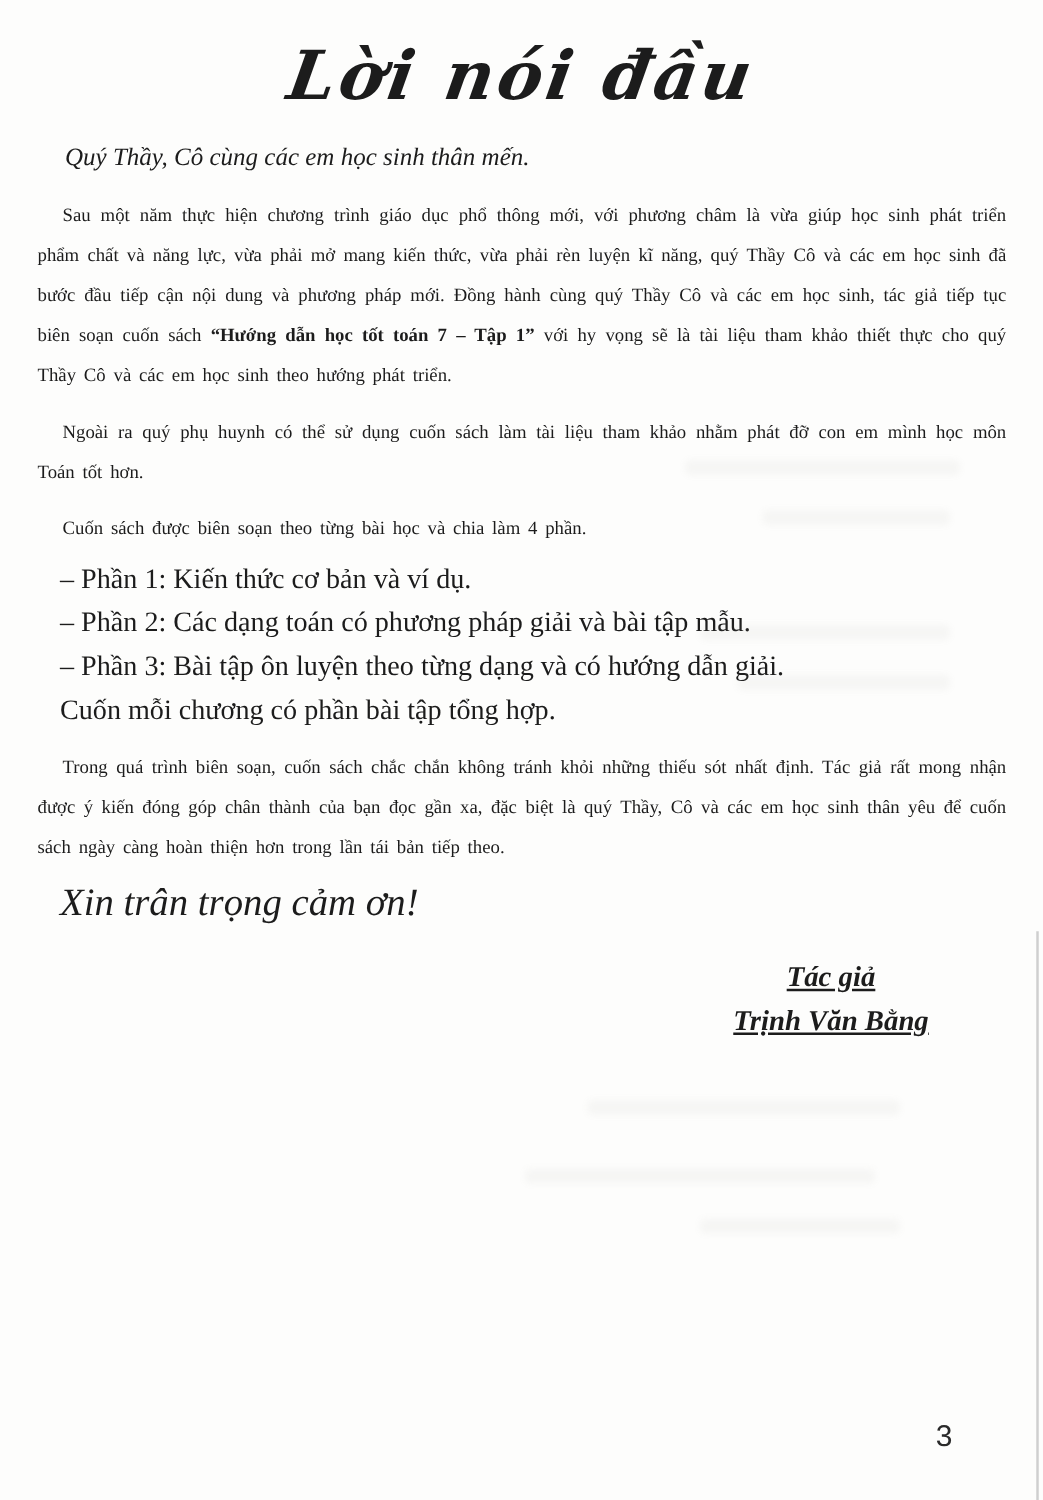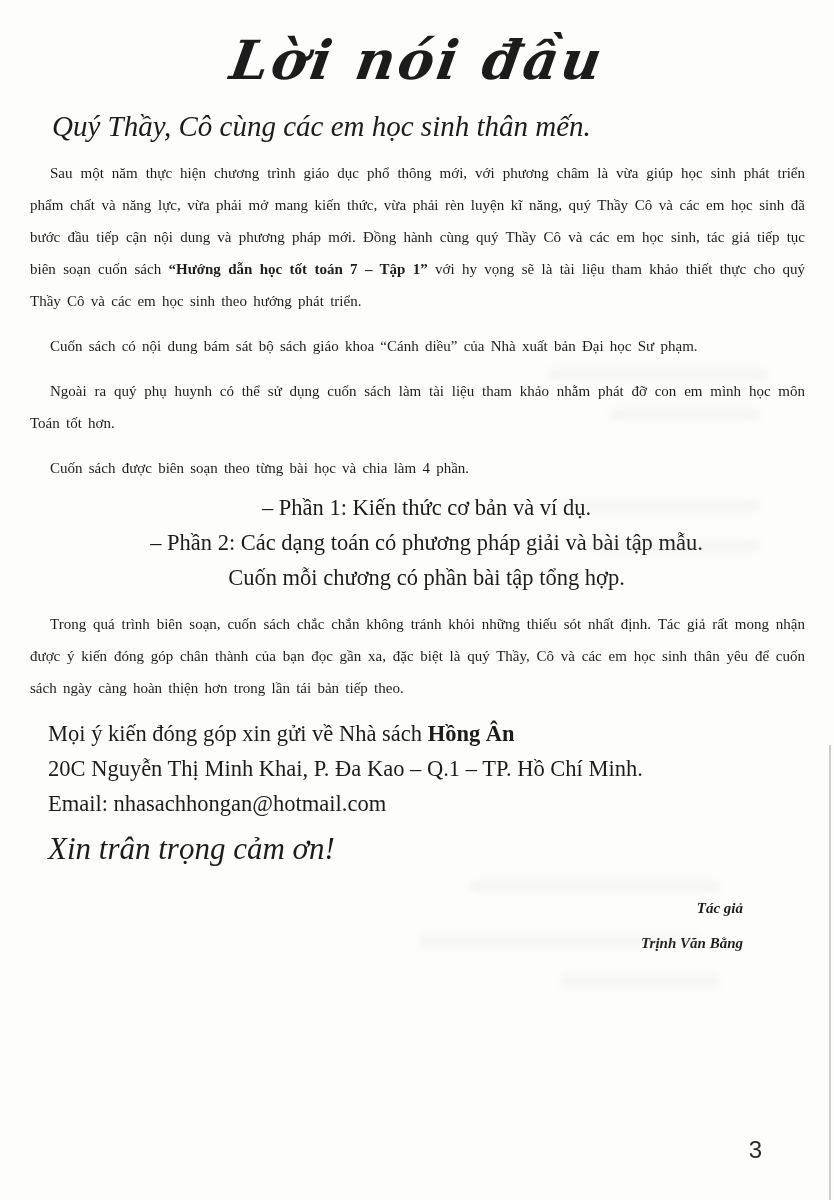--- a/index.html
+++ b/index.html
@@ -23,35 +23,35 @@
     font-weight: bold;
     font-size: 54px;
     line-height: 68px;
     text-align: center;
     margin: 0 0 16px 0;
     transform: skewX(-9deg);
     letter-spacing: 3px;
   }
   .greeting {
     font-style: italic;
-    font-size: 29px;
+    font-size: 20px;
     line-height: 33px;
     margin: 0;
     text-indent: 22px;
   }
   p.body-para {
     font-size: 15px;
     line-height: 32px;
     margin: 13px 0 0 0;
     text-align: justify;
     text-indent: 20px;
     word-spacing: 2.5px;
   }
   p.first-para { margin-top: 14px; line-height: 32px; }
-  .list-block { margin-top: 6px; text-align: center; }
+  .list-block { margin-top: 6px; }
   p.list-item {
     font-size: 22.5px;
     line-height: 35px;
     margin: 0;
     text-indent: 18px;
   }
   .contact-block { margin-top: 12px; padding-left: 18px; }
   p.contact-line {
     font-size: 22.5px;
     line-height: 35px;
@@ -60,25 +60,26 @@
   .closing {
     font-style: italic;
     font-size: 31px;
     line-height: 32px;
     margin: 12px 0 0 0;
     padding-left: 18px;
   }
   .signature {
     margin: 26px 62px 0 auto;
     width: fit-content;
-    text-align: right;
+    text-align: center;
     font-style: italic;
     font-weight: bold;
-    font-size: 15px;
+    font-size: 23px;
     line-height: 35px;
+    text-decoration: underline;
   }
   .page-number {
     position: absolute;
     right: 72px;
     top: 1136px;
     font-family: "Liberation Sans", sans-serif;
     font-size: 24px;
     color: #2a2a2a;
   }
   b { font-weight: bold; }
@@ -108,39 +109,34 @@
 <body>
 
 <div class="page">
 
   <h1 class="title">Lời nói đầu</h1>
 
   <p class="greeting">Quý Thầy, Cô cùng các em học sinh thân mến.</p>
 
   <p class="body-para first-para"><span>Sau một năm thực hiện chương trình giáo dục phổ thông mới, với phương châm là vừa giúp học sinh phát triển phẩm chất và năng lực, vừa phải mở mang kiến thức, vừa phải rèn luyện kĩ năng, quý Thầy Cô và các em học sinh đã bước đầu tiếp cận nội dung và phương pháp mới. Đồng hành cùng quý Thầy Cô và các em học sinh, tác giả tiếp tục biên soạn cuốn sách </span><b>“Hướng dẫn học tốt toán 7 – Tập 1”</b><span> với hy vọng sẽ là tài liệu tham khảo thiết thực cho quý Thầy Cô và các em học sinh theo hướng phát triển.</span></p>
 
-  <p class="body-para">Cuốn sách có nội dung bám sát bộ sách giáo khoa “Cánh diều” của Nhà xuất bản Đại học Sư phạm.</p>
 
   <p class="body-para">Ngoài ra quý phụ huynh có thể sử dụng cuốn sách làm tài liệu tham khảo nhằm phát đỡ con em mình học môn Toán tốt hơn.</p>
 
   <p class="body-para">Cuốn sách được biên soạn theo từng bài học và chia làm 4 phần.</p>
 
   <div class="list-block">
     <p class="list-item">– Phần 1: Kiến thức cơ bản và ví dụ.</p>
     <p class="list-item">– Phần 2: Các dạng toán có phương pháp giải và bài tập mẫu.</p>
+    <p class="list-item">– Phần 3: Bài tập ôn luyện theo từng dạng và có hướng dẫn giải.</p>
     <p class="list-item">Cuốn mỗi chương có phần bài tập tổng hợp.</p>
   </div>
 
   <p class="body-para">Trong quá trình biên soạn, cuốn sách chắc chắn không tránh khỏi những thiếu sót nhất định. Tác giả rất mong nhận được ý kiến đóng góp chân thành của bạn đọc gần xa, đặc biệt là quý Thầy, Cô và các em học sinh thân yêu để cuốn sách ngày càng hoàn thiện hơn trong lần tái bản tiếp theo.</p>
 
-  <div class="contact-block">
-    <p class="contact-line"><span>Mọi ý kiến đóng góp xin gửi về Nhà sách </span><b>Hồng Ân</b></p>
-    <p class="contact-line">20C Nguyễn Thị Minh Khai, P. Đa Kao – Q.1 – TP. Hồ Chí Minh.</p>
-    <p class="contact-line">Email: nhasachhongan@hotmail.com</p>
-  </div>
 
   <p class="closing">Xin trân trọng cảm ơn!</p>
 
   <div class="signature">
     <div>Tác giả</div>
     <div>Trịnh Văn Bằng</div>
   </div>
 
   <div class="page-number">3</div>
 

